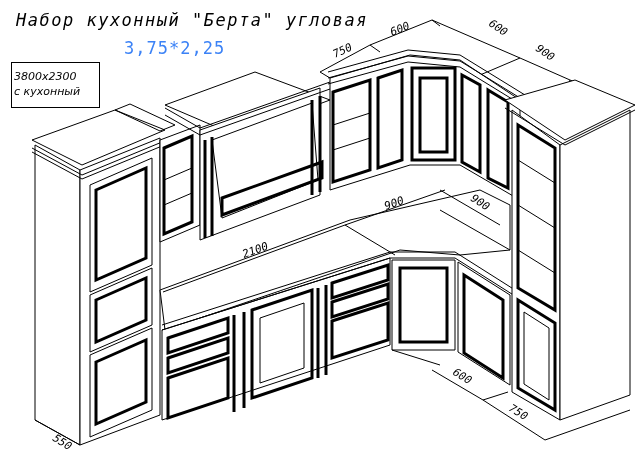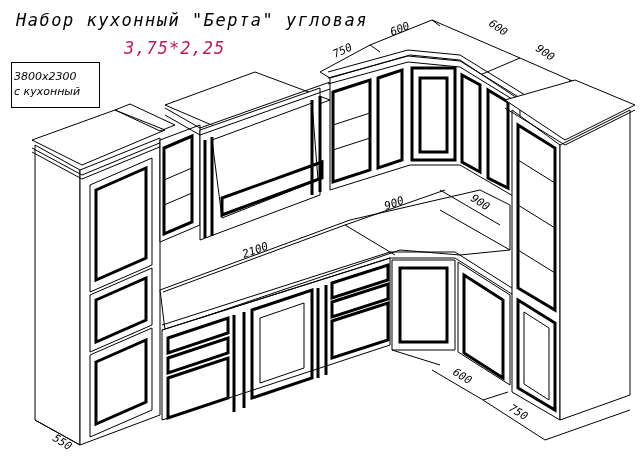--- a/index.html
+++ b/index.html
@@ -1,18 +1,18 @@
 <!DOCTYPE html>
 <html><head>
 <meta charset="utf-8">
 <style>
   html,body{margin:0;padding:0;background:#fff;}
   body{width:641px;height:473px;position:relative;overflow:hidden;font-family:"DejaVu Sans",sans-serif;}
   .title{position:absolute;left:16px;top:10px;font-family:"DejaVu Sans Mono",monospace;font-size:17px;letter-spacing:1.5px;color:#000;font-style:italic;transform:scaleY(1.05);}
-  .subtitle{position:absolute;left:124px;top:38px;font-family:"DejaVu Sans Mono",monospace;font-size:17px;letter-spacing:1px;color:#be185d;font-style:italic;}
+  .subtitle{position:absolute;left:124px;top:38px;font-family:"DejaVu Sans Mono",monospace;font-size:17px;letter-spacing:1px;color:#3b82f6;}
   .box{position:absolute;left:11px;top:62px;width:89px;height:46px;border:1px solid #000;box-sizing:border-box;font-size:11px;line-height:15px;padding:6px 0 0 2px;color:#000;font-style:italic;}
   .box div{white-space:nowrap;}
   svg{position:absolute;left:0;top:0;}
   svg text{font-family:"DejaVu Sans Mono",monospace;font-size:11px;font-style:italic;fill:#000;}
   .l{stroke:#000;stroke-width:1;fill:none;}
   .lf{stroke:#000;stroke-width:1;fill:#fff;}
   .thick{stroke:#000;stroke-width:3;fill:none;}
 </style>
 </head>
 <body>

